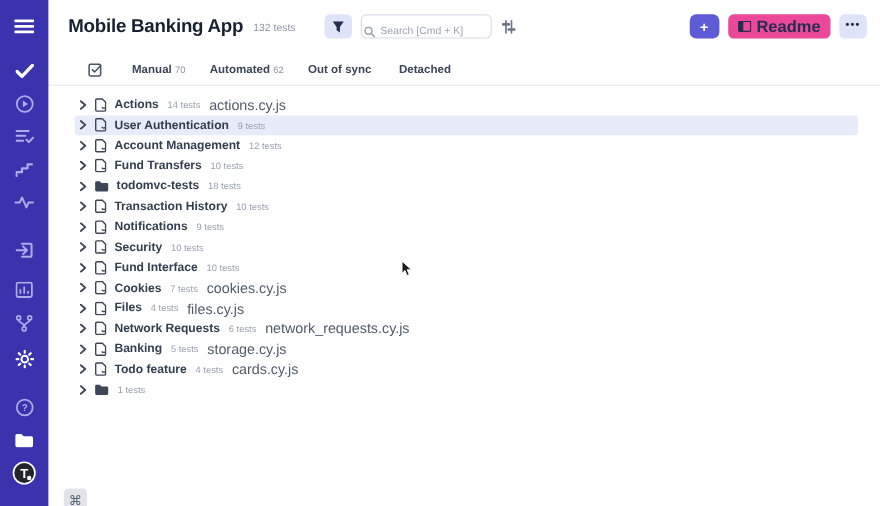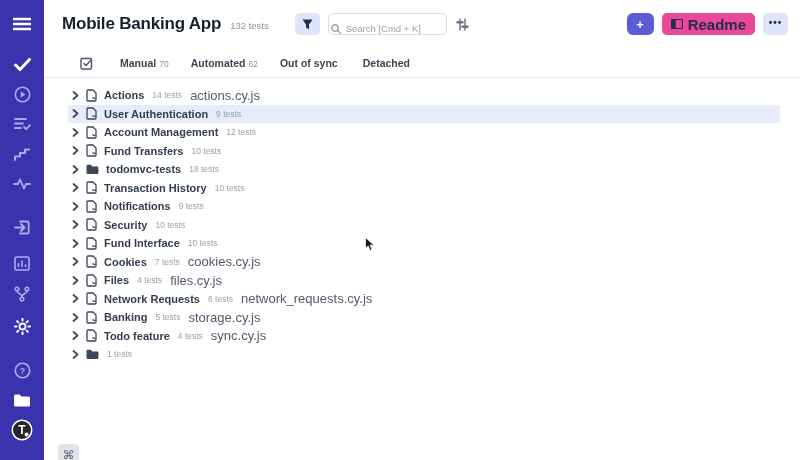--- a/index.html
+++ b/index.html
@@ -523,21 +523,21 @@
       <svg width="11" height="13" viewBox="0 0 11 13">
             <g stroke="currentColor" stroke-width="1.3" fill="none" stroke-linejoin="round">
               <path d="M1 2 a1 1 0 0 1 1 -1 h5 l3 3 v7 a1 1 0 0 1 -1 1 h-7 a1 1 0 0 1 -1 -1 Z"></path>
               <path d="M6.5 8.5 q1.5 1.5 3 0.5" stroke-width="1.1"></path>
             </g>
           </svg>
     </span>
 
     <span class="row-name">Todo feature</span>
     <span class="row-count">4 tests</span>
-    <span class="row-file">sync.cy.js</span>
+    <span class="row-file">cards.cy.js</span>
   </div>
       <div class="row">
     <span class="chev">
       <svg width="7" height="9" viewBox="0 0 7 9">
             <path d="M1.5 1 L5.5 4.5 L1.5 8" stroke="currentColor" stroke-width="1.7" fill="none" stroke-linecap="round" stroke-linejoin="round"></path>
           </svg>
     </span>
 
     <span class="row-icon folder-ic">
       <svg width="13" height="11" viewBox="0 0 13 11">

